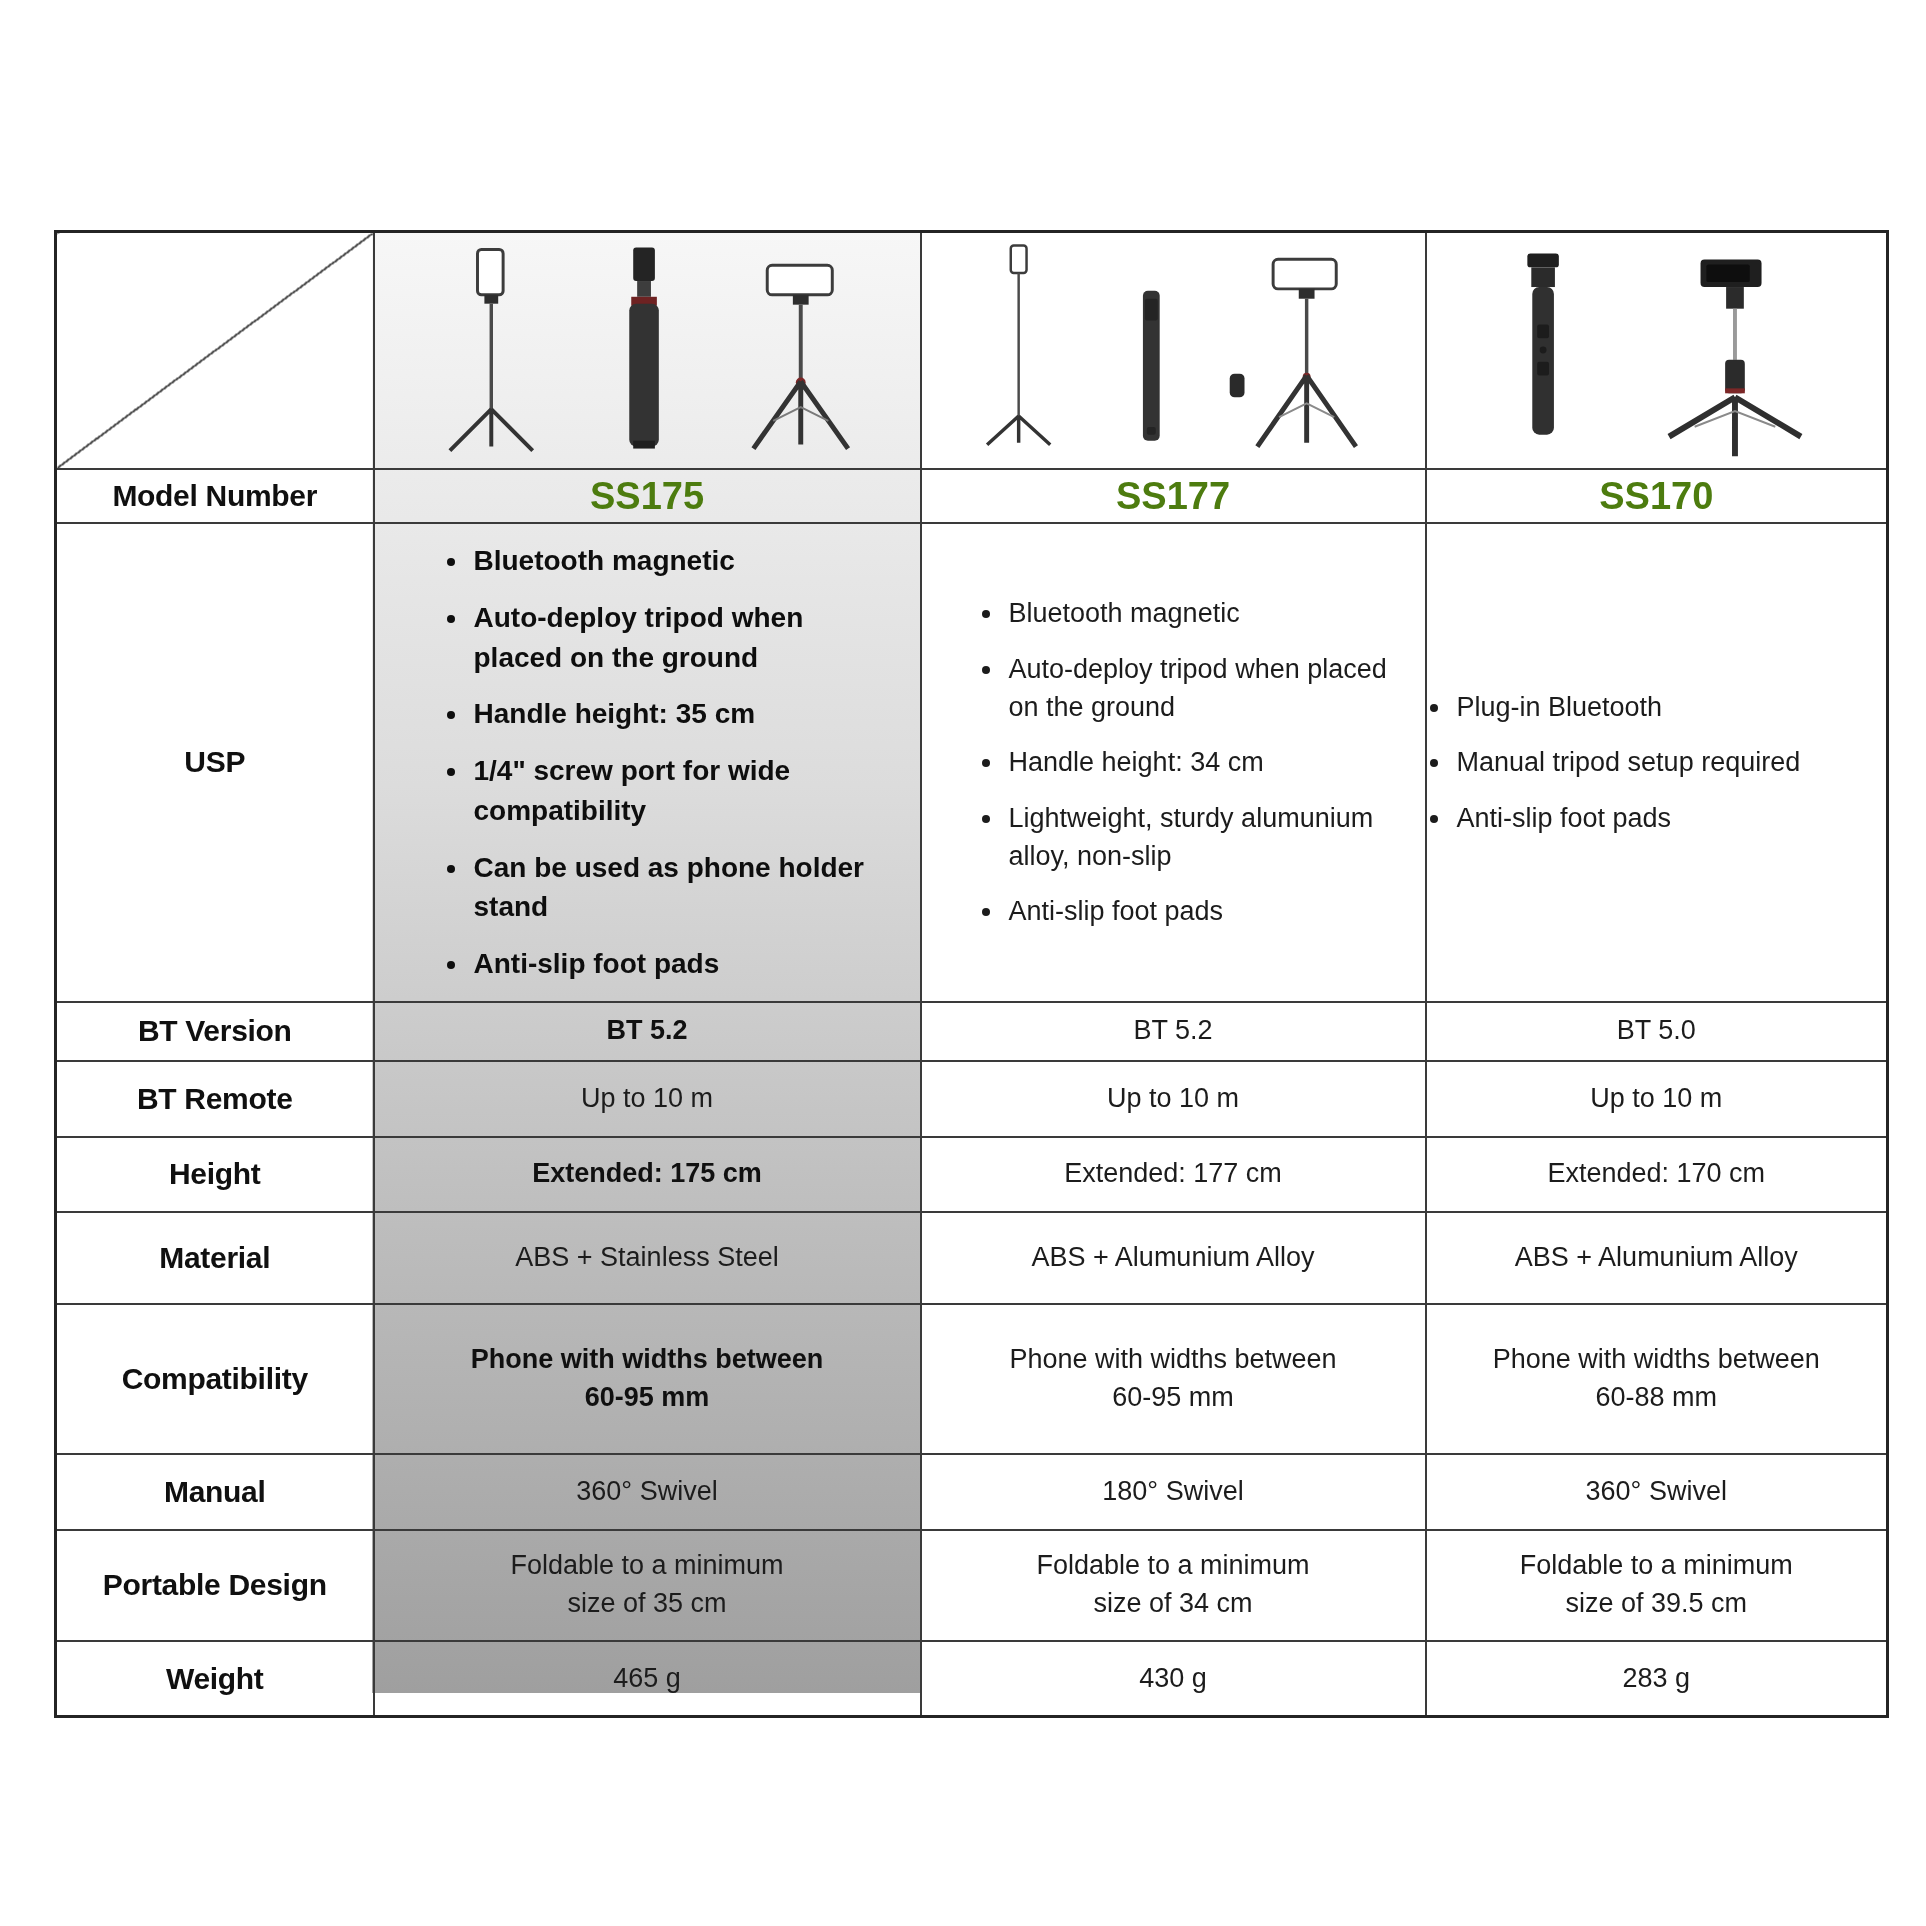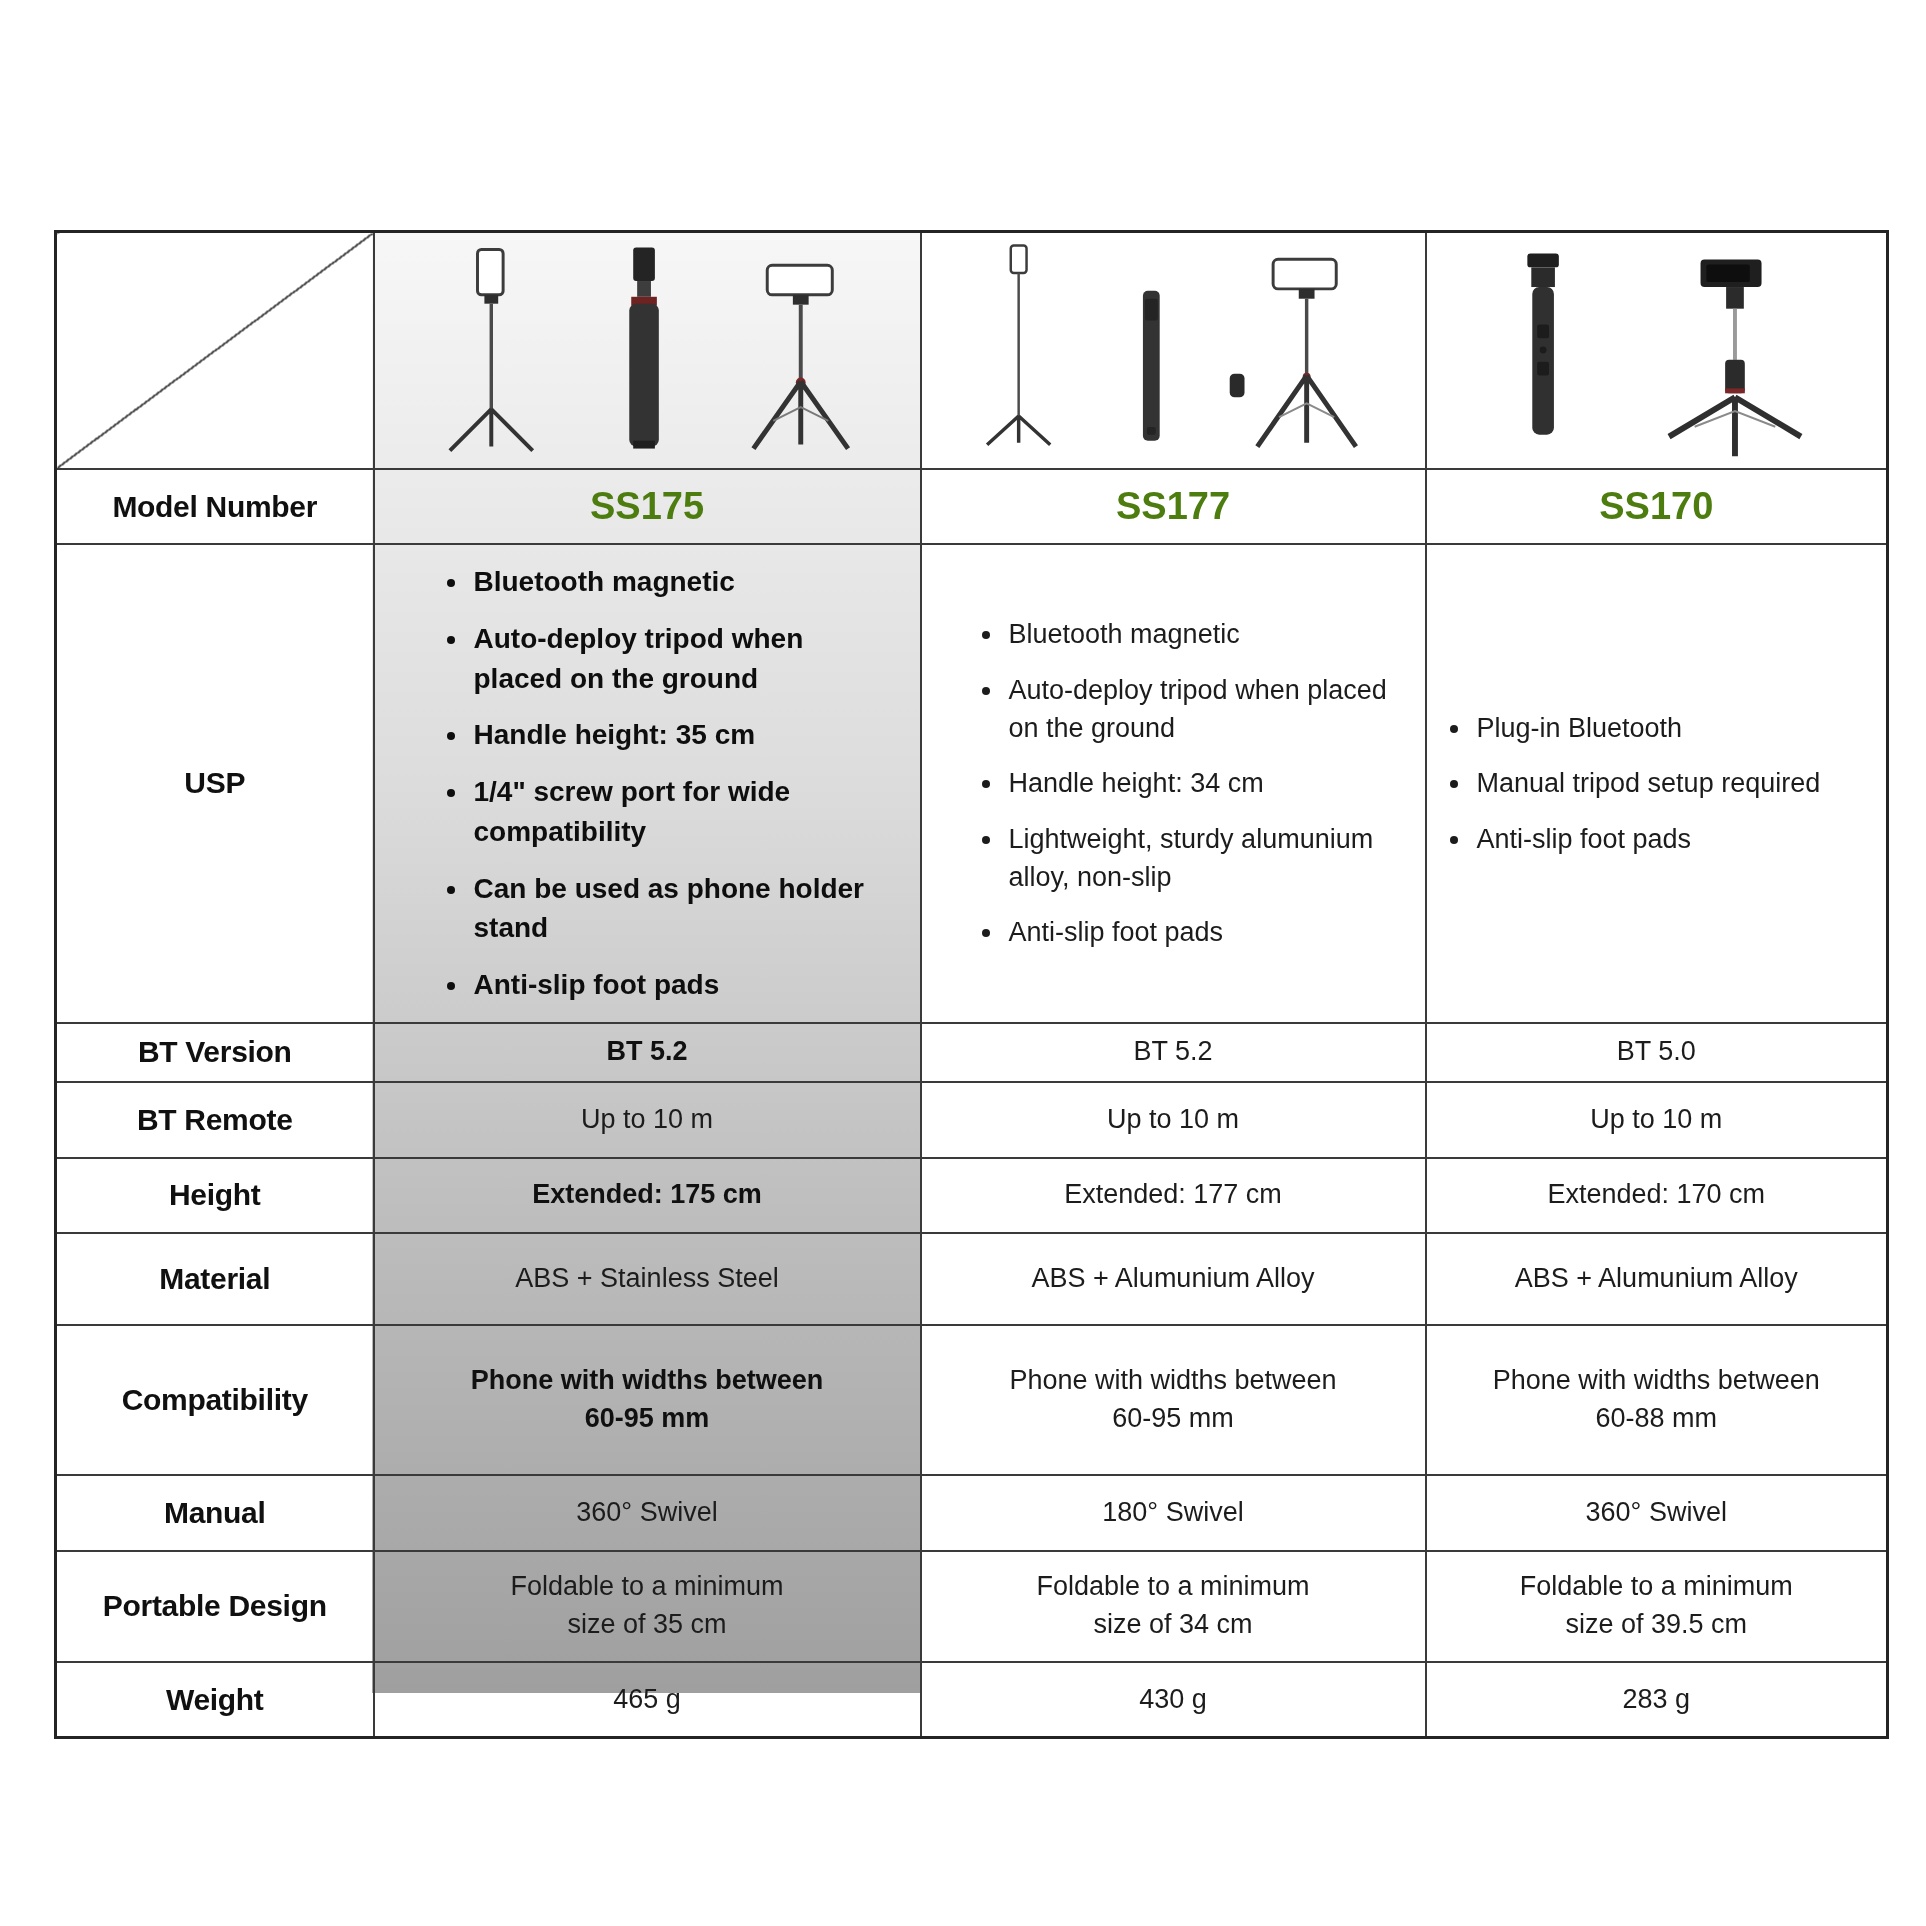--- a/index.html
+++ b/index.html
@@ -18,21 +18,21 @@
   .model{font-weight:bold;font-size:38px;color:#4d7c0f;}
   .val{font-size:27px;line-height:1.4;color:#1c1c1c;white-space:pre-line;}
   .val.bold{font-weight:bold;color:#101010;}
   ul.usp{margin:0;text-align:left;font-size:27px;line-height:1.42;list-style:disc outside;
          padding:0 14px 0 26px;color:#1c1c1c;}
   ul.usp li{margin:17px 0;padding-left:4px;}
   ul.usp.bold{font-weight:bold;font-size:28px;color:#0e0e0e;}
   .usp-cell-inner{display:flex;align-items:center;justify-content:flex-start;height:100%;}
   .pad-ss175{padding-left:69px;padding-right:24px;}
   .pad-ss177{padding-left:57px;padding-right:16px;}
-  .pad-ss170{padding-left:20px;padding-right:8px;}
+  .pad-ss170{padding-right:8px;}
   .imgbox{display:flex;align-items:center;justify-content:center;height:100%;}
   svg{display:block;}
 </style>
 </head>
 <body>
 
 <div id="canvas">
   <div class="table-wrap">
     <div class="col-highlight"></div>
     <table>
@@ -109,21 +109,21 @@
               <line x1="313" y1="76" x2="313" y2="128" stroke="#9a9a9a" stroke-width="4"></line>
               <rect x="303" y="128" width="20" height="34" rx="4" fill="#2b2b2b"></rect>
               <rect x="303" y="157" width="20" height="5" fill="#7c2727"></rect>
               <path d="M313 166 L246 206 M313 166 L380 206 M313 166 L313 226" stroke="#2f2f2f" stroke-width="6" fill="none"></path>
               <path d="M272 196 L313 180 L354 196" stroke="#8a8a8a" stroke-width="2" fill="none"></path>
             </svg>
           </div>
         </td>
       </tr>
 
-      <tr style="height:75px">
+      <tr style="height:54px">
         <td class="row-label">Model Number</td>
         <td class="model">SS175</td>
         <td class="model">SS177</td>
         <td class="model">SS170</td>
       </tr>
 
       <tr style="height:409px">
         <td class="row-label">USP</td>
         <td>
           <div class="usp-cell-inner pad-ss175">

